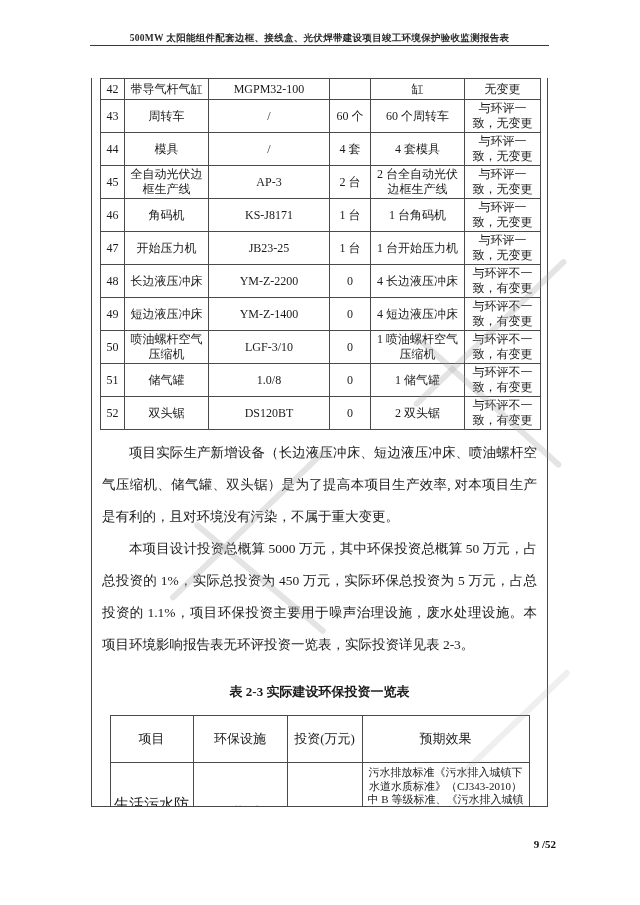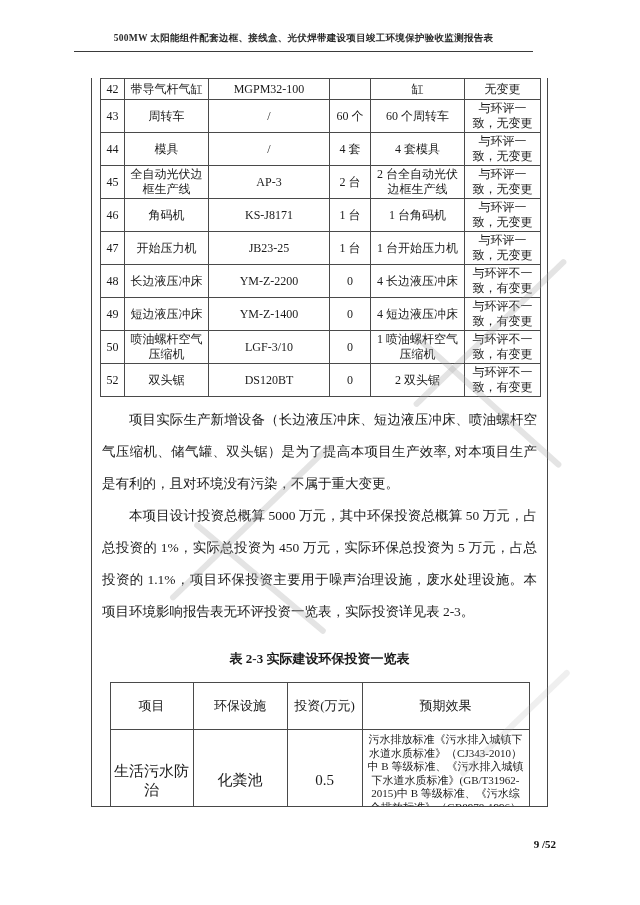--- a/index.html
+++ b/index.html
@@ -2,23 +2,23 @@
 <html><head>
 <meta charset="utf-8">
 <style>
   html,body{margin:0;padding:0;}
   body{
     width:640px;height:905px;position:relative;background:#ffffff;
     font-family:"Liberation Serif","DejaVu Serif",serif;color:#1a1a1a;
     overflow:hidden;
   }
   .page-header{
-    position:absolute;top:32px;left:74px;width:459px;
+    position:absolute;top:32px;left:90px;width:459px;
     text-align:center;font-size:9.5px;font-weight:bold;color:#2a2a2a;
-    padding-bottom:6px;border-bottom:1.5px solid #3a3a3a;
+    padding-bottom:0;border-bottom:1.5px solid #3a3a3a;
     letter-spacing:0.3px;
   }
   .content-box{
     position:absolute;top:78px;left:91px;width:457px;height:729px;
     box-sizing:border-box;
     border-left:1.5px solid #474747;border-right:1.5px solid #474747;
     border-bottom:1.5px solid #474747;
     overflow:hidden;
   }
   
@@ -154,20 +154,28 @@
       </tr>
       <tr>
         <td>50</td>
         <td>喷油螺杆空气压缩机</td>
         <td>LGF-3/10</td>
         <td>0</td>
         <td>1 喷油螺杆空气压缩机</td>
         <td>与环评不一致，有变更</td>
       </tr>
       <tr>
+        <td>51</td>
+        <td>储气罐</td>
+        <td>1.0/8</td>
+        <td>0</td>
+        <td>1 储气罐</td>
+        <td>与环评不一致，有变更</td>
+      </tr>
+      <tr>
         <td>52</td>
         <td>双头锯</td>
         <td>DS120BT</td>
         <td>0</td>
         <td>2 双头锯</td>
         <td>与环评不一致，有变更</td>
       </tr>
     </tbody>
   </table>
 

